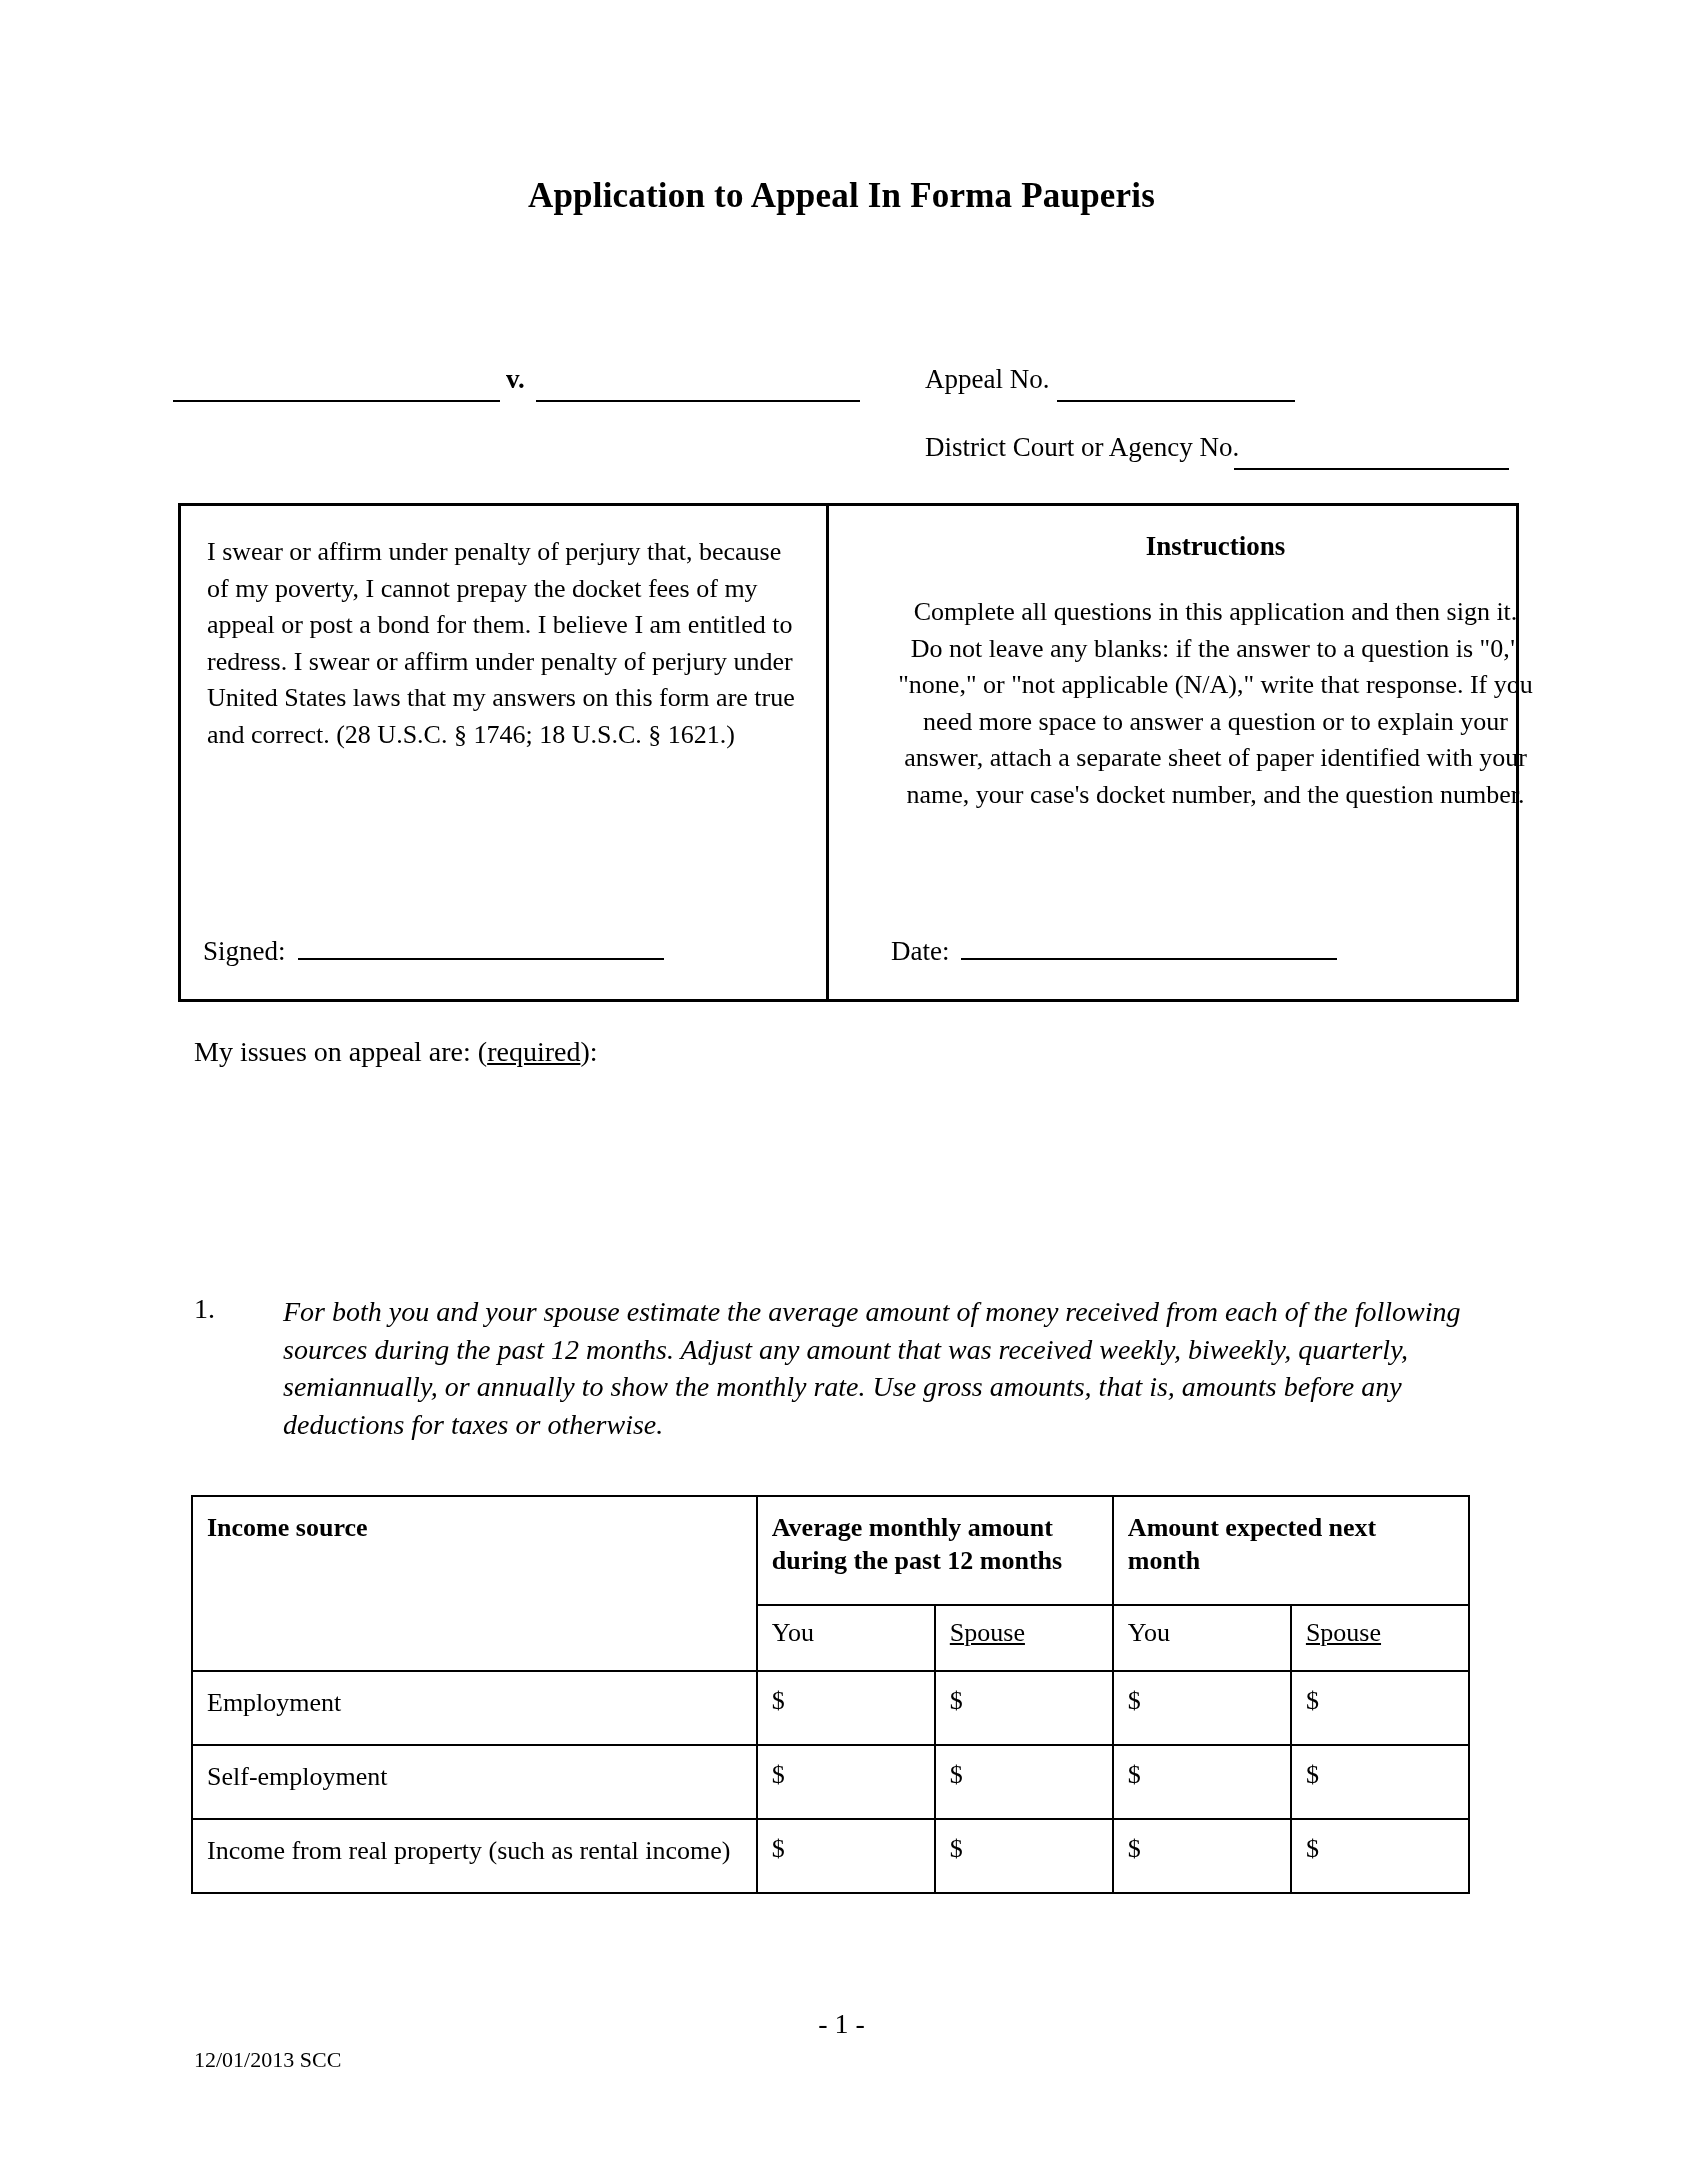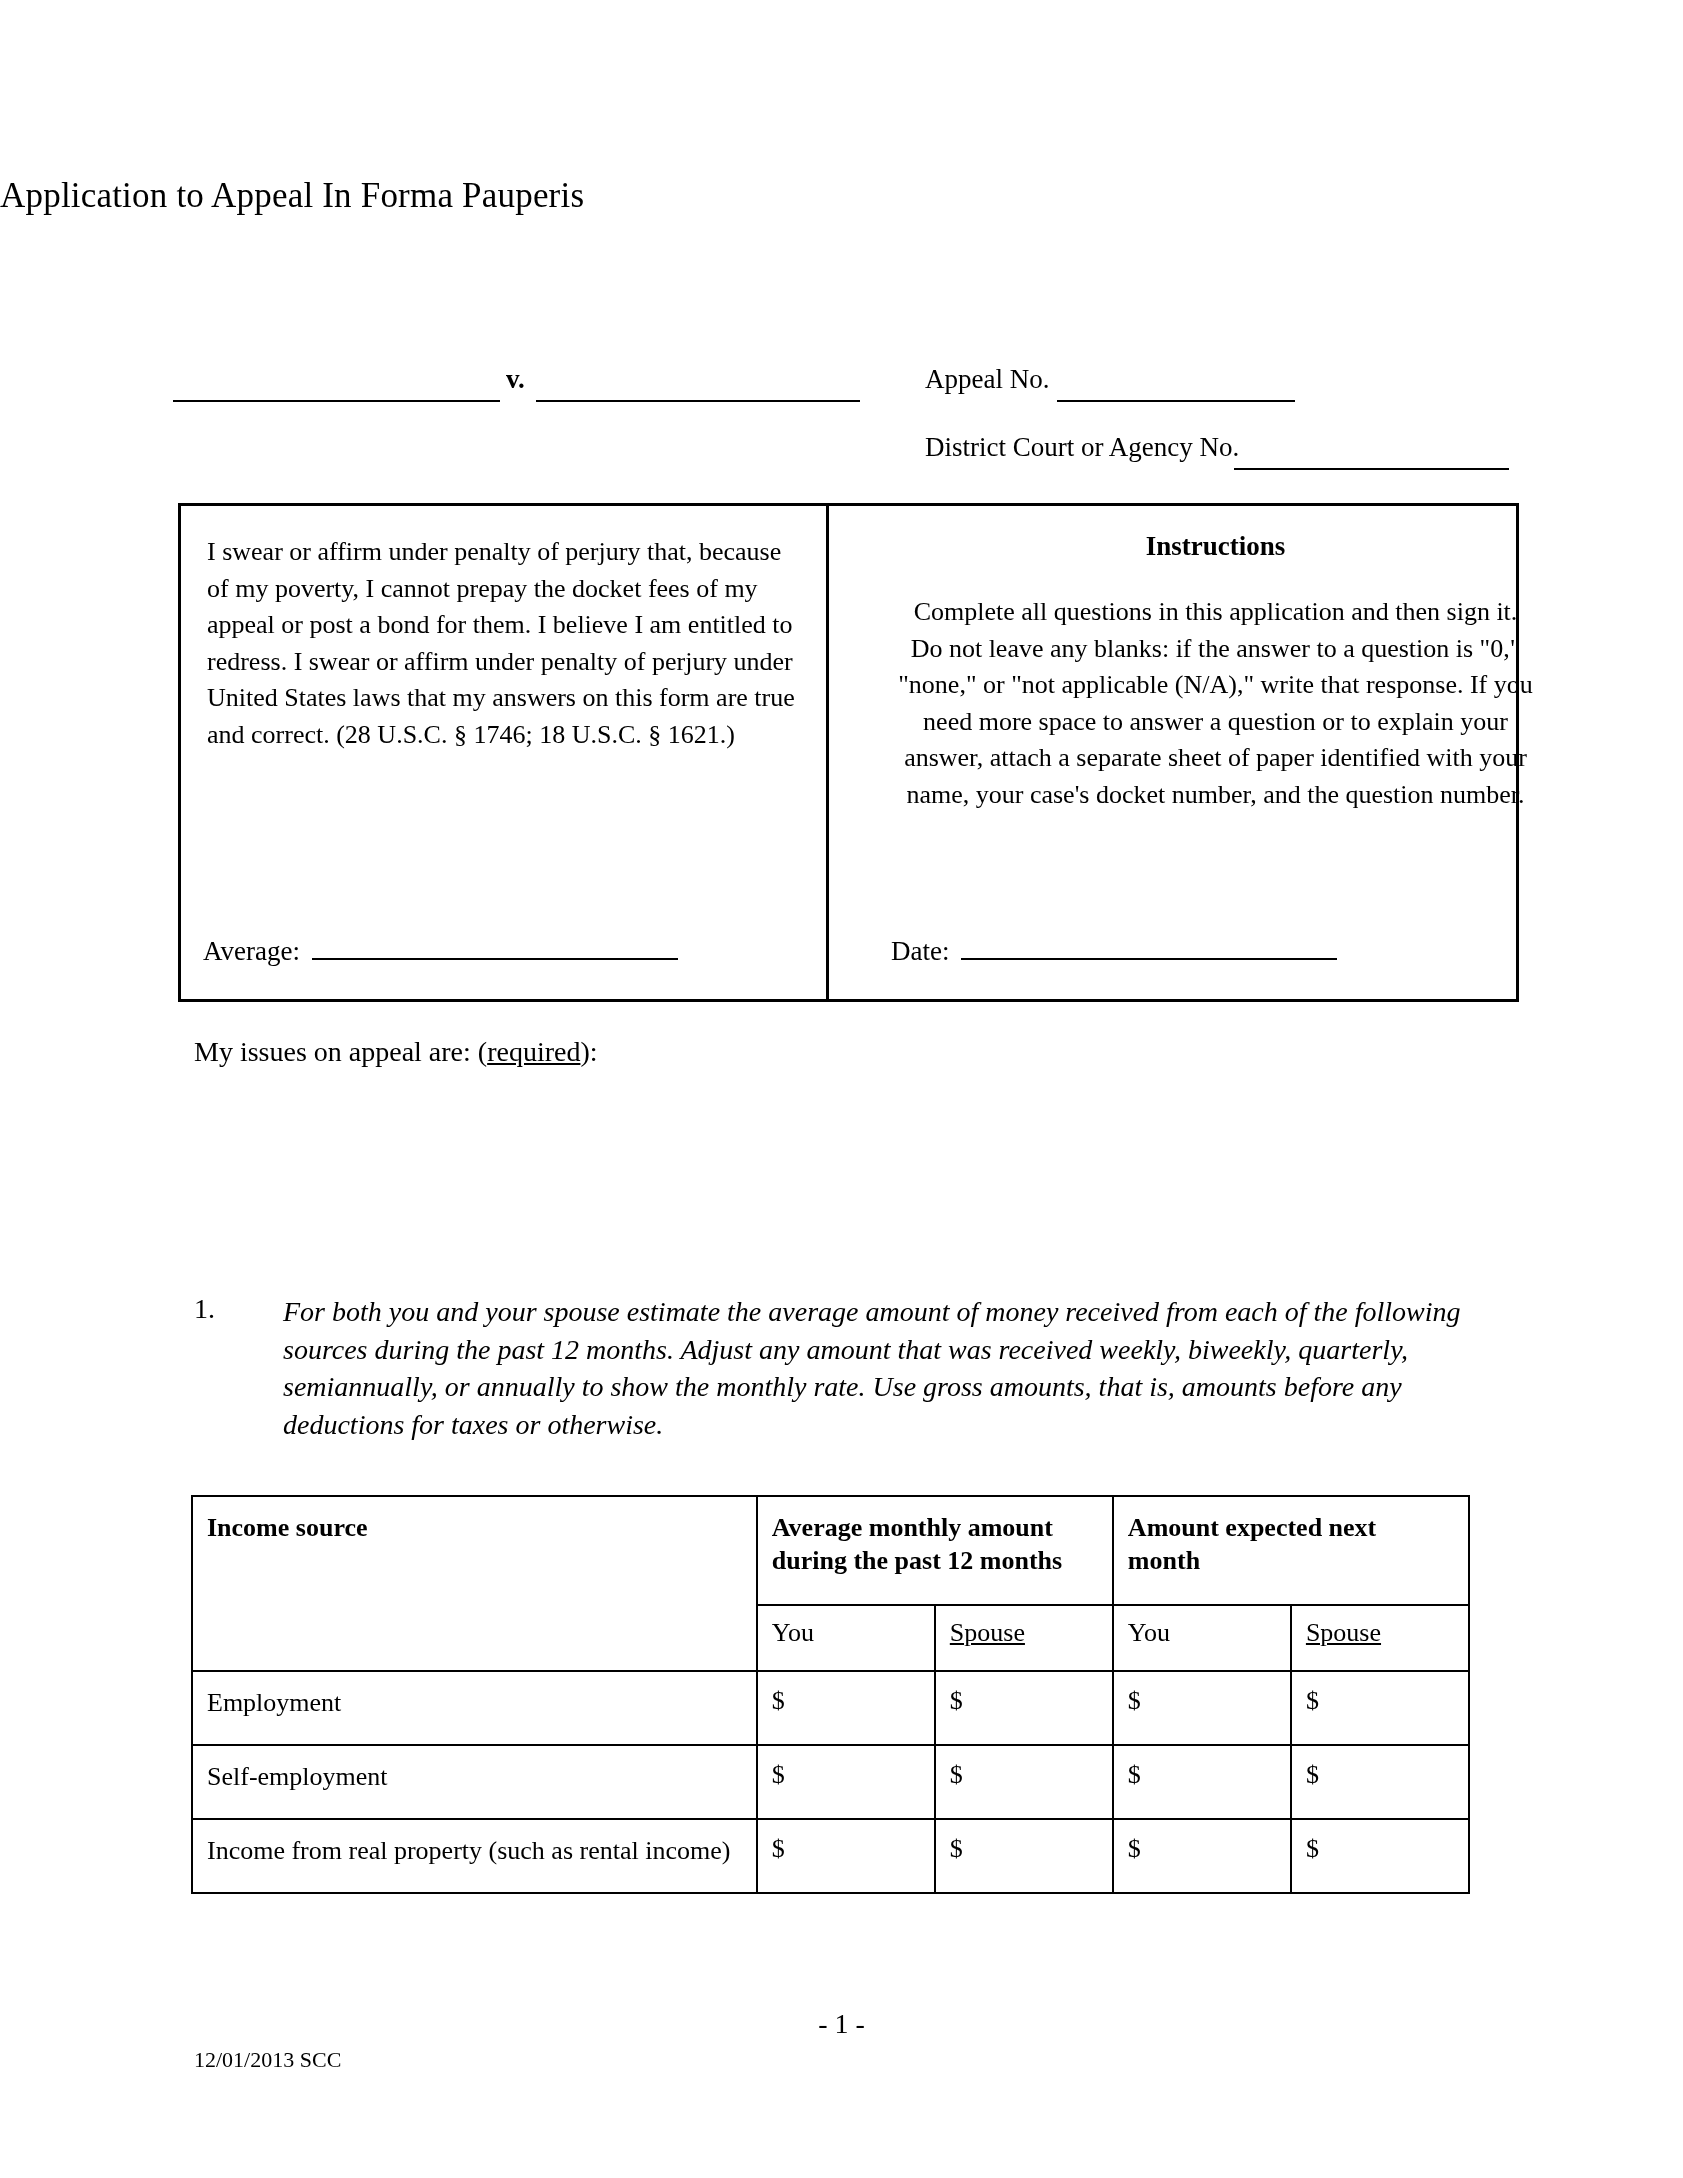--- a/index.html
+++ b/index.html
@@ -24,22 +24,23 @@
     background: #ffffff;
   }
 
   
   .doc-title {
     position: absolute;
     left: 0;
     top: 178;
     top: 176px;
     width: 1683px;
+    text-align: center;
     font-size: 35px;
-    font-weight: normal;
+    font-weight: bold;
     letter-spacing: 0.2px;
   }
 
   
   .caption {
     position: absolute;
     left: 173px;
     top: 364px;
     width: 1346px;
     height: 129px;
@@ -242,21 +243,21 @@
     <span class="cap-district-label">District Court or Agency No.</span>
     <span class="blank-rule cap-district-rule"></span>
   </div>
 
   <div class="box">
 
     <div class="box-col box-col-left">
       <div class="box-inner">
         <p class="box-body">I swear or affirm under penalty of perjury that, because of my poverty, I cannot prepay the docket fees of my appeal or post a bond for them. I believe I am entitled to redress. I swear or affirm under penalty of perjury under United States laws that my answers on this form are true and correct. (28 U.S.C. § 1746; 18 U.S.C. § 1621.)</p>
         <div class="sign-line">
-          <span class="sign-label">Average:</span>
+          <span class="sign-label">Signed:</span>
           <span class="sign-rule sign-rule-signed"></span>
         </div>
       </div>
     </div>
 
     <div class="box-col box-col-right">
       <div class="box-inner">
         <div class="box-heading">Instructions</div>
         <p class="box-body">Complete all questions in this application and then sign it.  Do not leave any blanks: if the answer to a question is "0," "none," or "not applicable (N/A)," write that response. If you need more space to answer a question or to explain your answer, attach a separate sheet of paper identified with your name, your case's docket number, and the question number.</p>
         <div class="sign-line">

